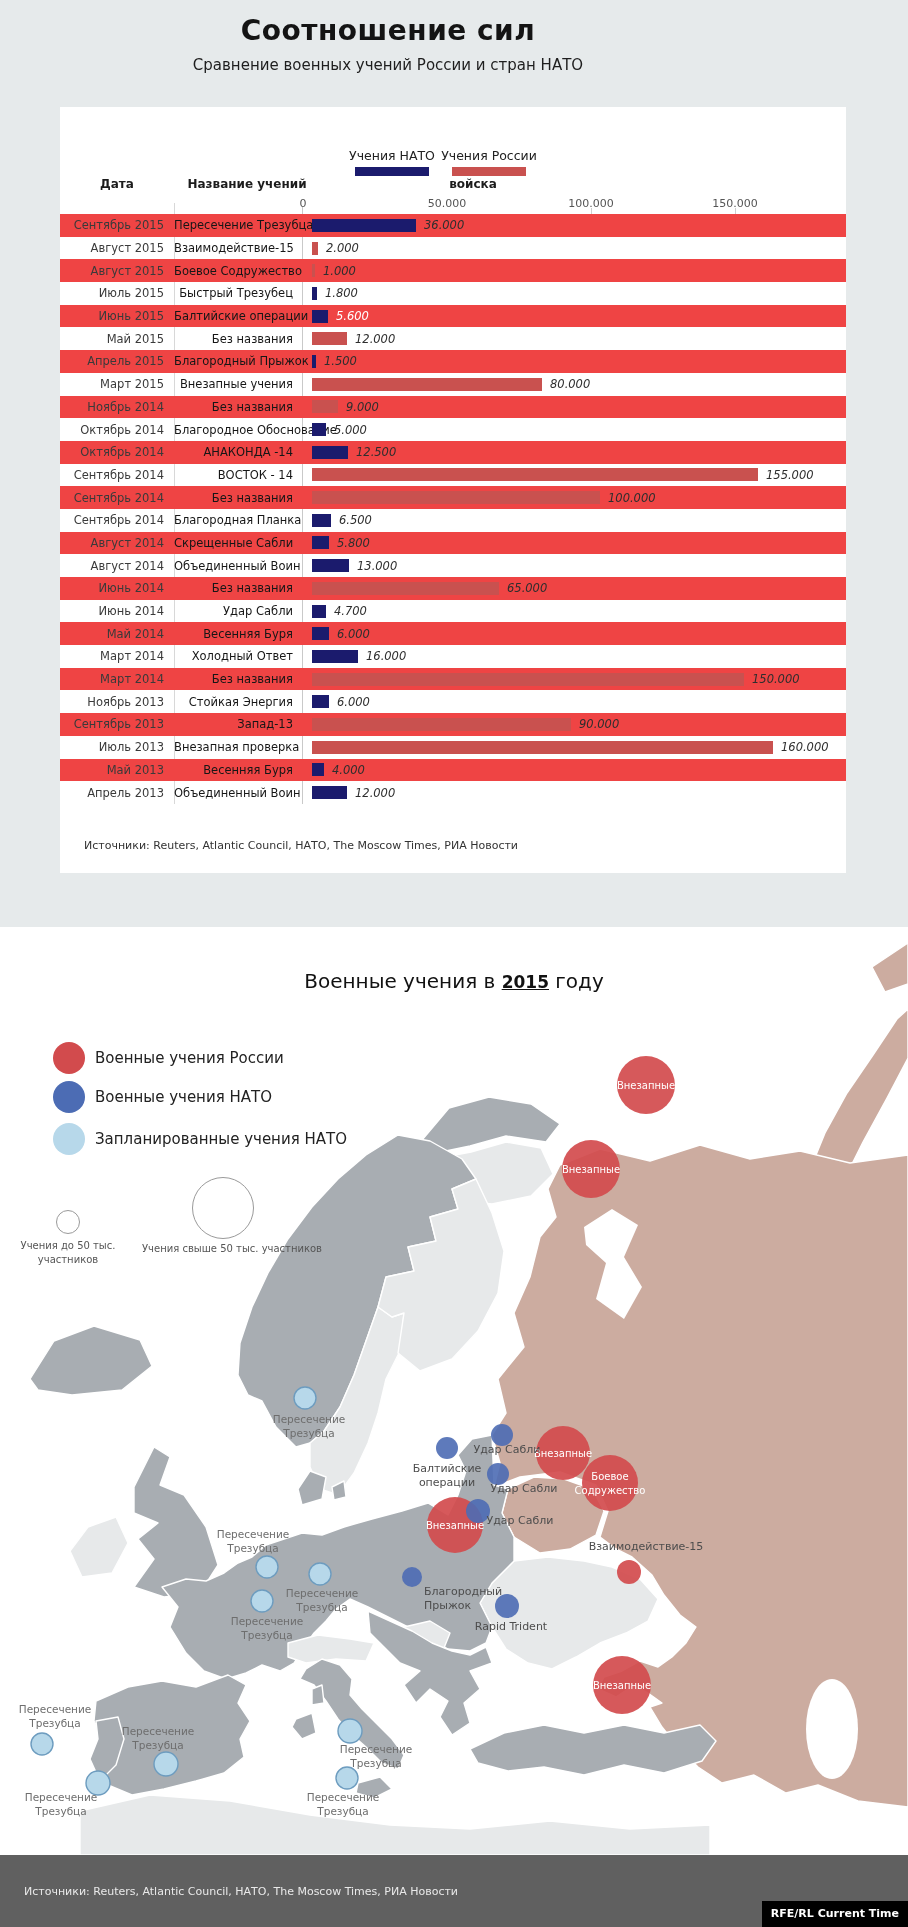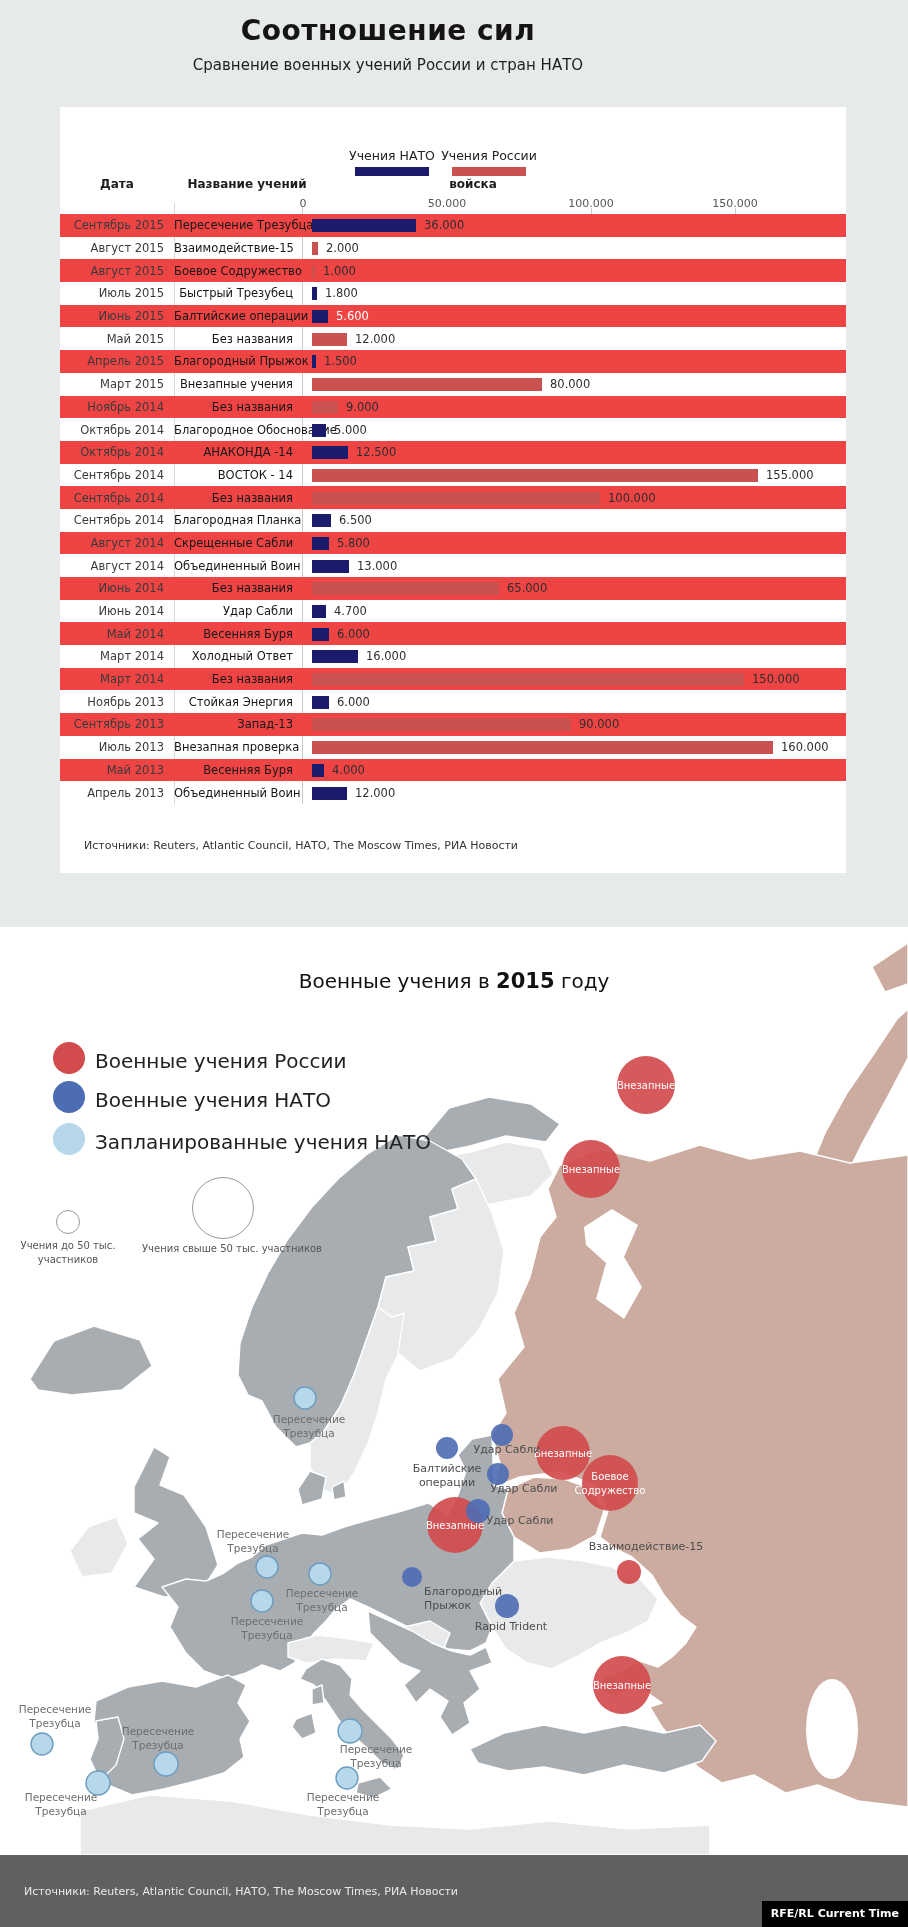--- a/index.html
+++ b/index.html
@@ -20,34 +20,34 @@
   .tick{position:absolute;top:90px;font-size:11px;color:#555;transform:translateX(-50%);}
   .tickmark{position:absolute;top:101px;width:1px;height:18px;background:#cfcfcf;}
   .axis0{position:absolute;left:242px;top:100px;width:1px;height:597px;background:#c9c9c9;}
   .colsep{position:absolute;left:114px;top:96px;width:1px;height:601px;background:#d8d8d8;}
   .rows{position:absolute;left:0;top:107px;width:786px;}
   .brow{display:flex;align-items:center;height:22.7px;}
   .brow.stripe{background:#ef4444;}
   .cell{font-size:11.5px;white-space:nowrap;}
   .cell.date{width:104px;text-align:right;color:#3a3a3a;padding-right:10px;flex:none;}
   .cell.name{width:119px;text-align:right;color:#161616;padding-right:10px;flex:none;font-size:11.5px;}
-  .barzone{display:flex;align-items:flex-end;flex:1;padding-left:9px;}
+  .barzone{display:flex;align-items:center;flex:1;padding-left:9px;font-style:italic;}
   .bar{height:13px;flex:none;}
   .val{font-size:11.5px;color:#2e2e2e;margin-left:8px;}
   .val.hid{color:#ffffff;}
   .chart-src{position:absolute;left:24px;top:732px;font-size:11px;color:#333;}
 
   
   .mapsec{position:absolute;left:0;top:927px;width:908px;height:928px;background:#ffffff;}
   .map-title{position:absolute;top:42px;left:0;width:908px;text-align:center;font-size:20px;color:#111;}
-  .map-title b{font-size:21px;}
+  .map-title b{font-size:17px;text-decoration:underline;}
   svg.map{position:absolute;left:0;top:0;}
   .mleg{position:absolute;left:53px;}
   .mleg .dot{position:absolute;left:0;top:0;width:32px;height:32px;border-radius:50%;}
-  .mleg .mlab{position:absolute;left:42px;top:7px;font-size:20px;color:#222;white-space:nowrap;}
+  .mleg .mlab{position:absolute;left:42px;top:7px;font-size:15px;color:#222;white-space:nowrap;}
   .size-circ{position:absolute;border:1px solid #9a9a9a;border-radius:50%;background:#fff;}
   .size-lab{position:absolute;font-size:10px;color:#555;text-align:center;line-height:1.35;}
 
   
   text{font-family:"DejaVu Sans","Liberation Sans",sans-serif;}
   .lbl-in{font-size:10px;fill:#ffffff;}
   .lbl-nato{font-size:11px;fill:#4d4d4d;}
   .lbl-plan{font-size:10.5px;fill:#6e6e6e;}
 
   

